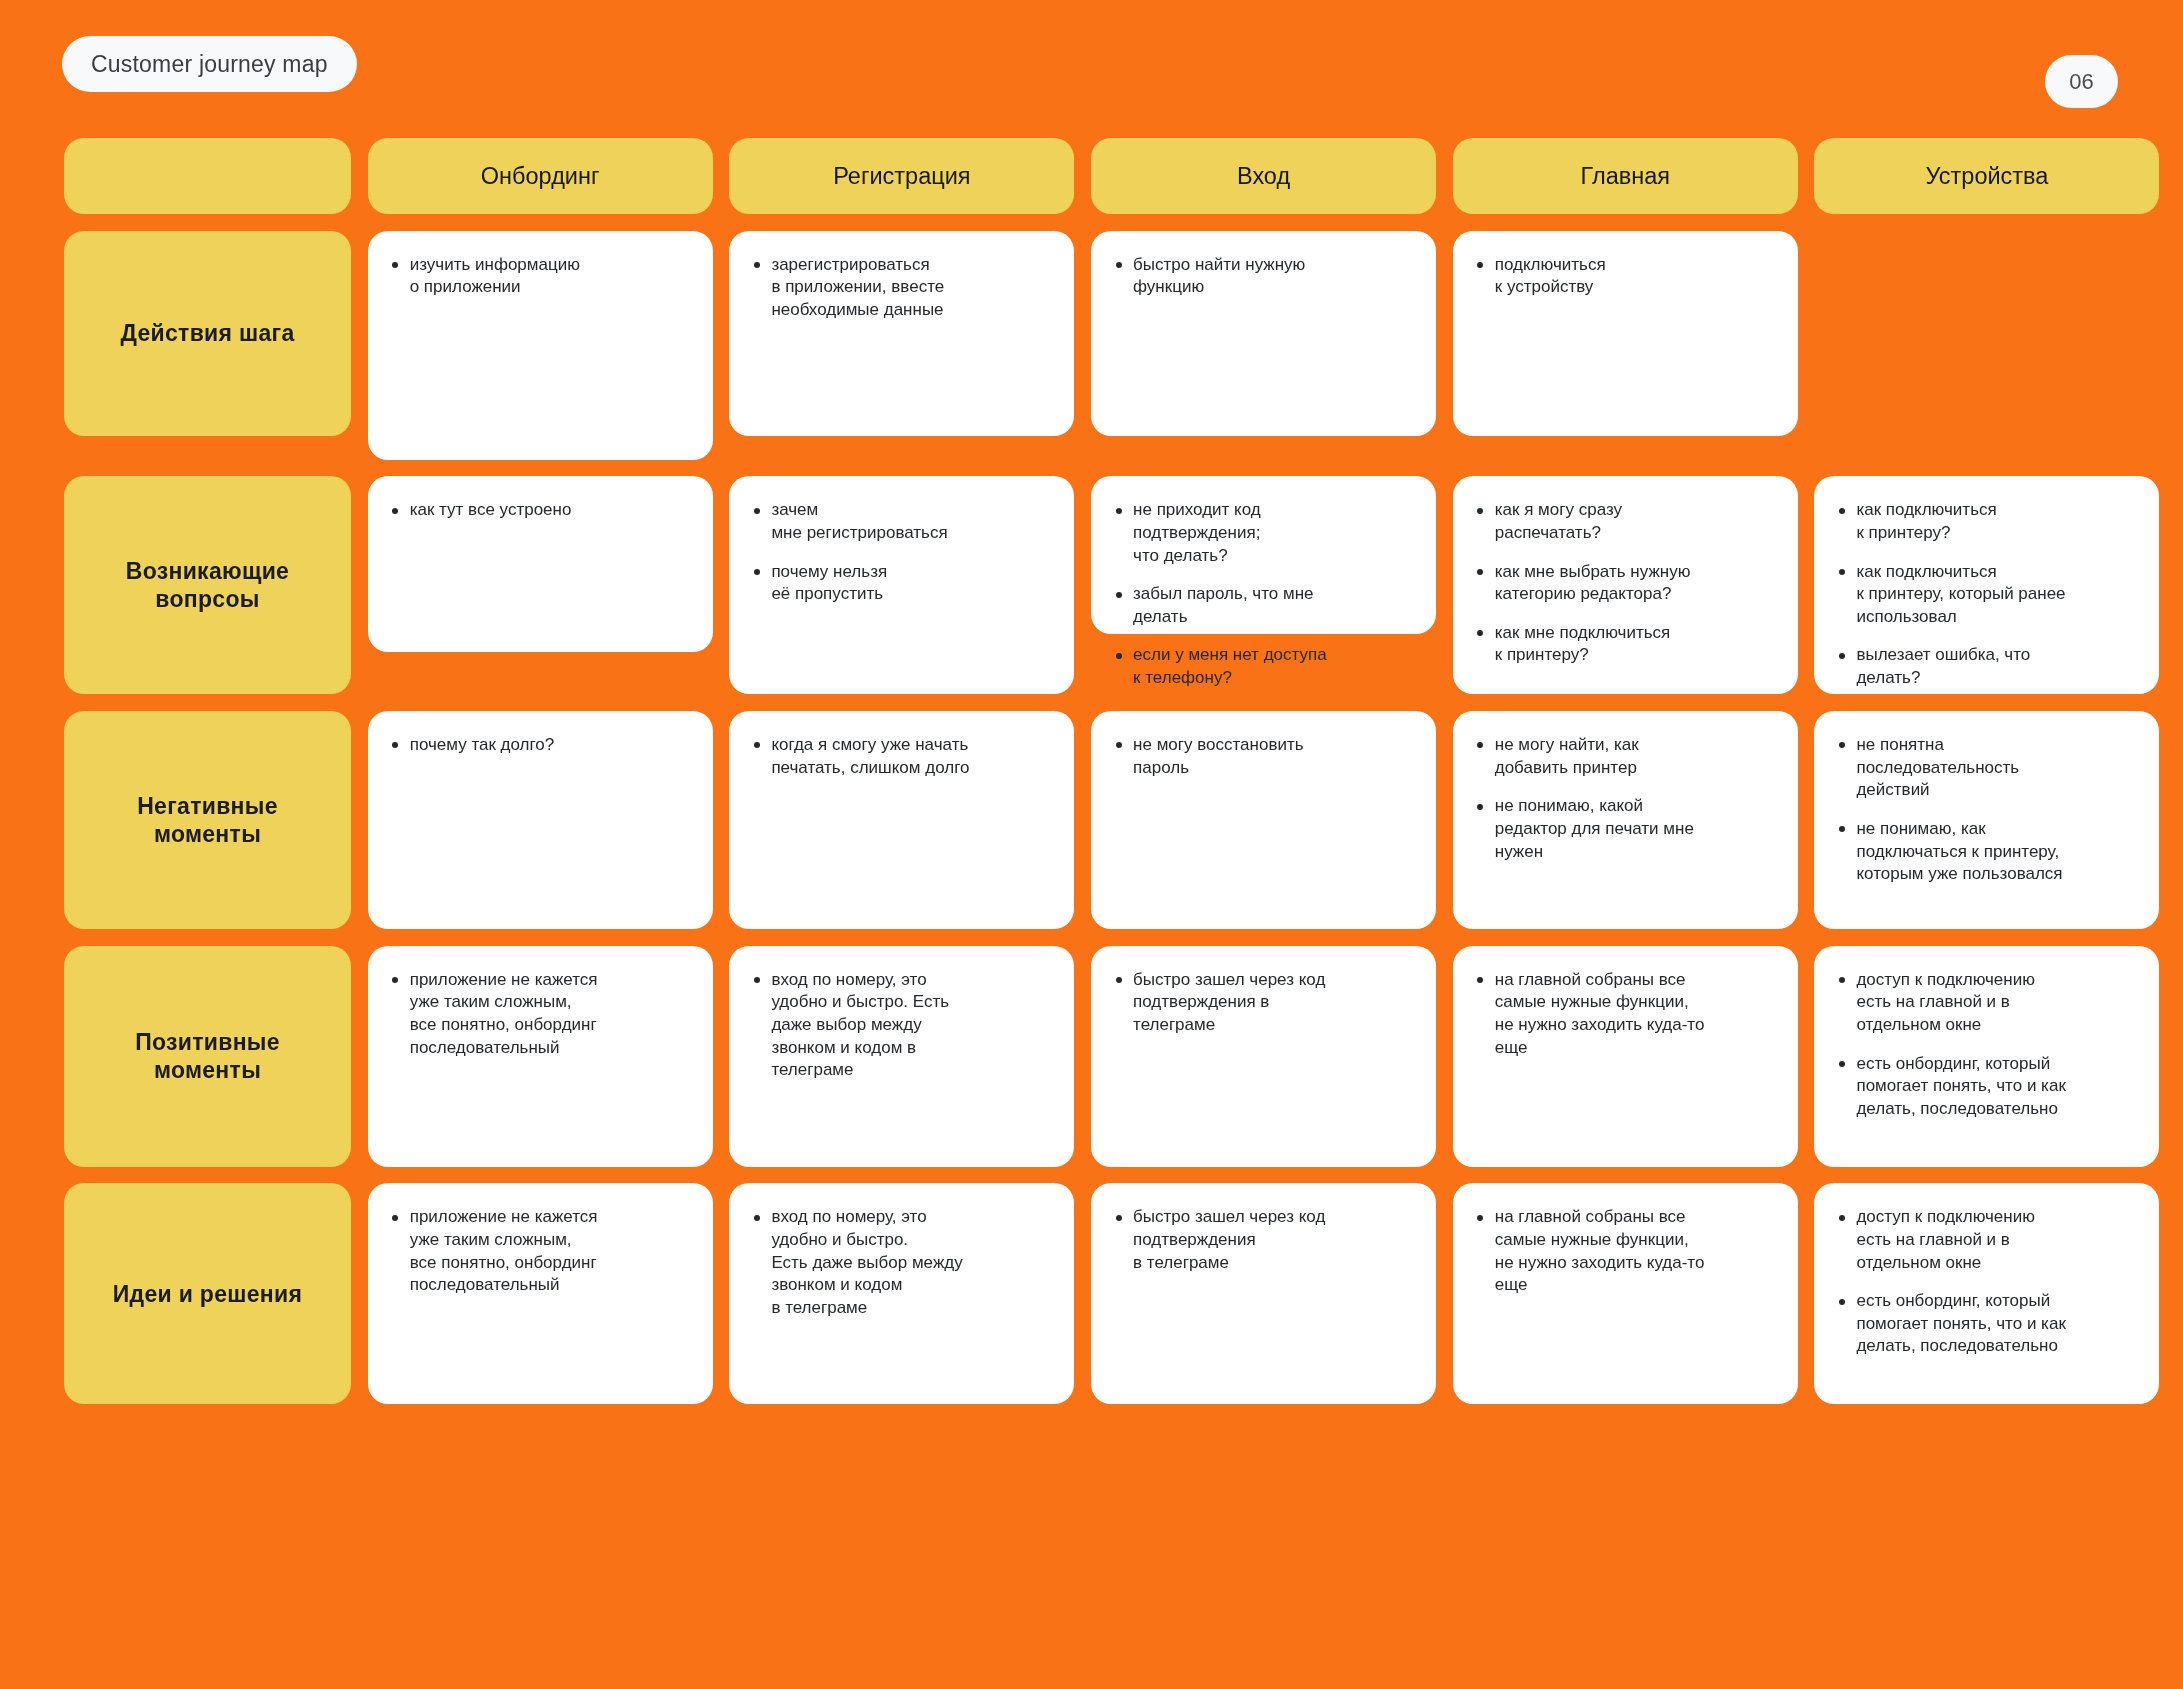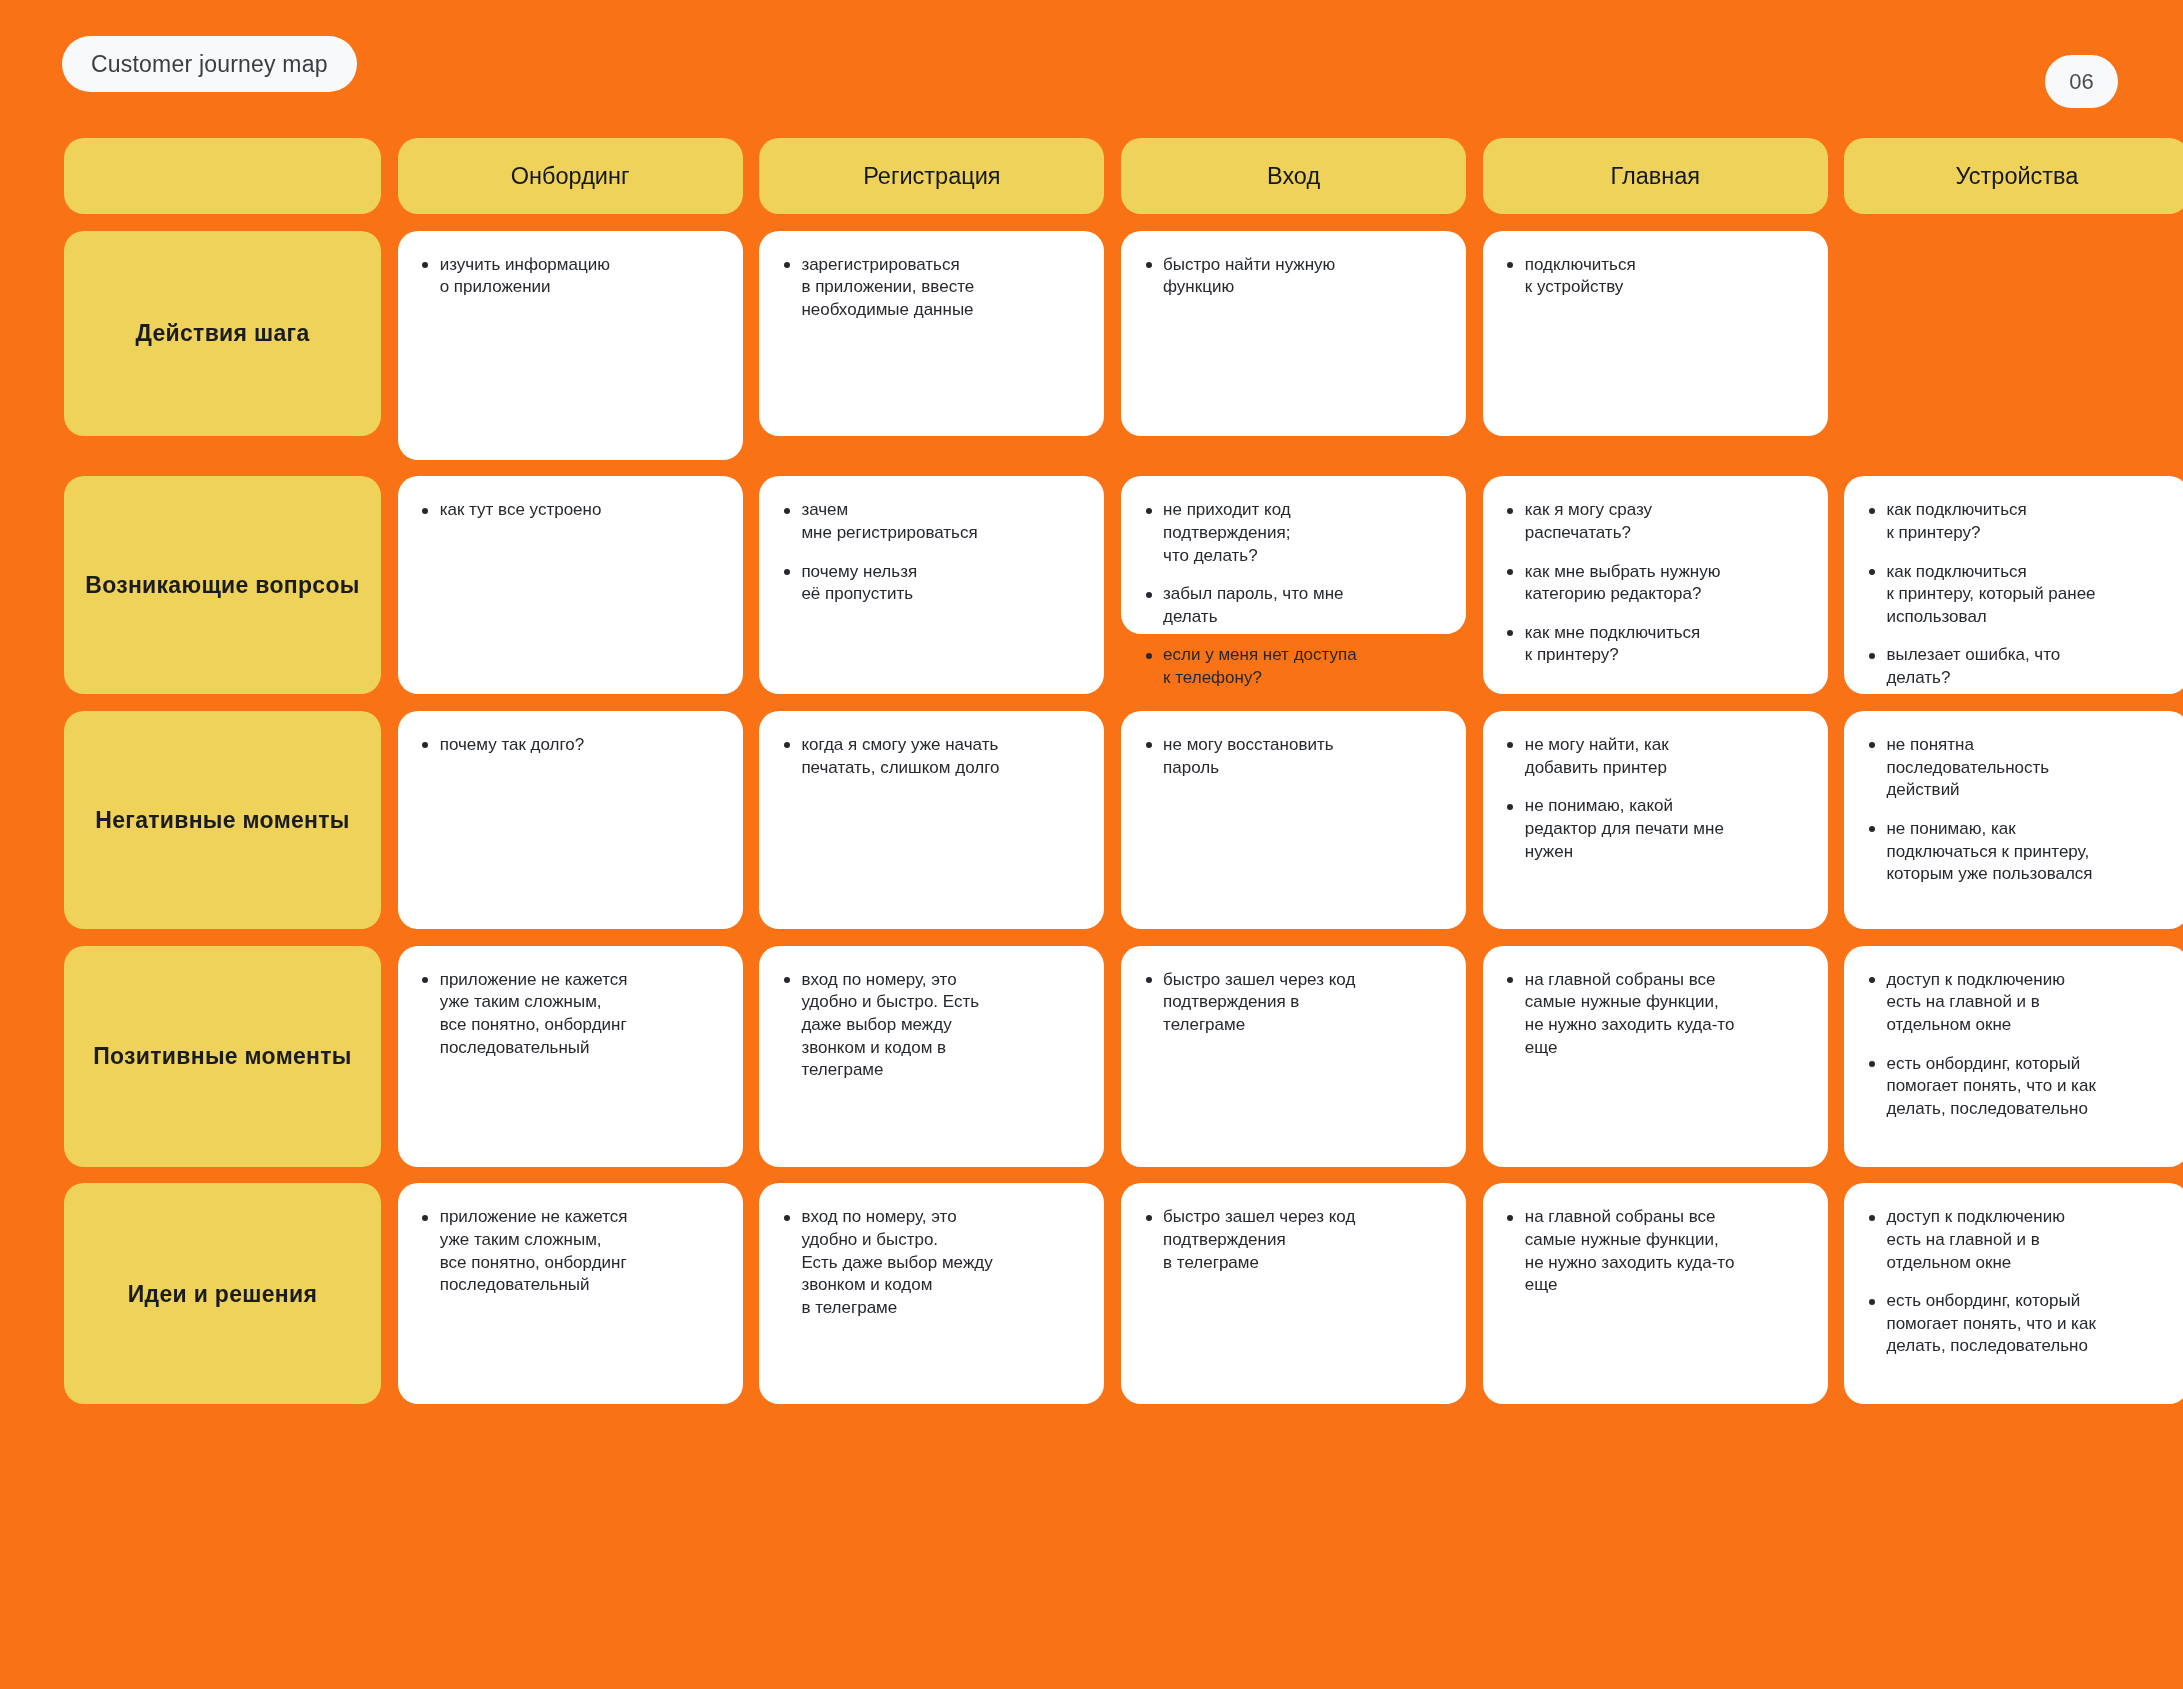--- a/index.html
+++ b/index.html
@@ -72,21 +72,21 @@
   .row + .row { margin-top: 16.7px; }
 
   .cell {
     flex: 0 0 auto;
     border-radius: 20px;
     position: relative;
   }
   .cell + .cell { margin-left: 16.7px; }
 
   
-  .col-label  { width: 317px; }
+  .col-label  { width: 287px; }
   .col-data   { width: 345px; }
 
   
   .header-row .cell {
     height: 76px;
     background: #eed25a;
     display: flex;
     align-items: center;
     justify-content: center;
   }
@@ -210,21 +210,21 @@
           <ul>
             <li>подключиться
 к устройству</li>
           </ul>
         </div>
       </div>
       <div class="row r1">
         <div class="cell col-label label-cell" style="height: 218px;">
           <div class="label-text">Возникающие вопрсоы</div>
         </div>
-        <div class="cell col-data data-cell" style="height: 218px;">
+        <div class="cell col-data data-cell" style="height: 176px;">
           <ul>
             <li>как тут все устроено</li>
           </ul>
         </div>
         <div class="cell col-data data-cell" style="height: 218px;">
           <ul>
             <li>зачем
 мне регистрироваться</li>
             <li>почему нельзя
 её пропустить</li>

